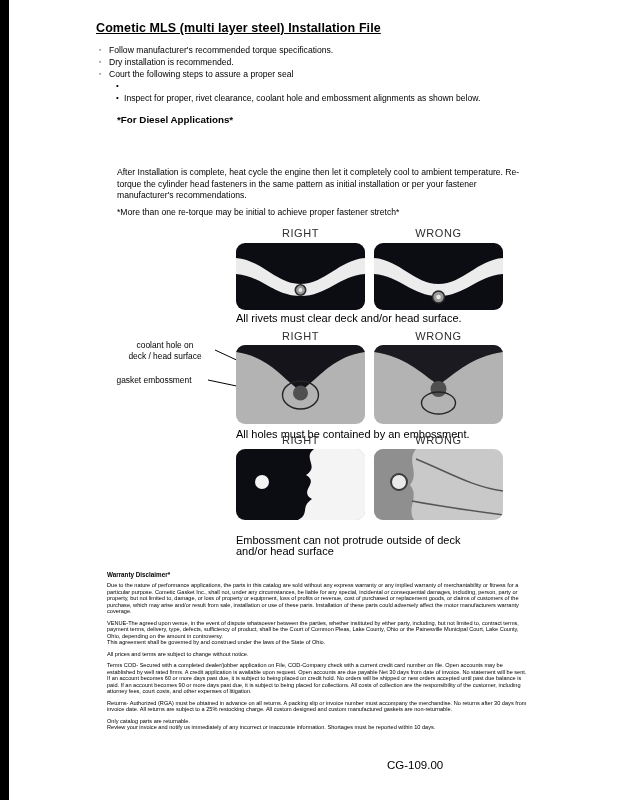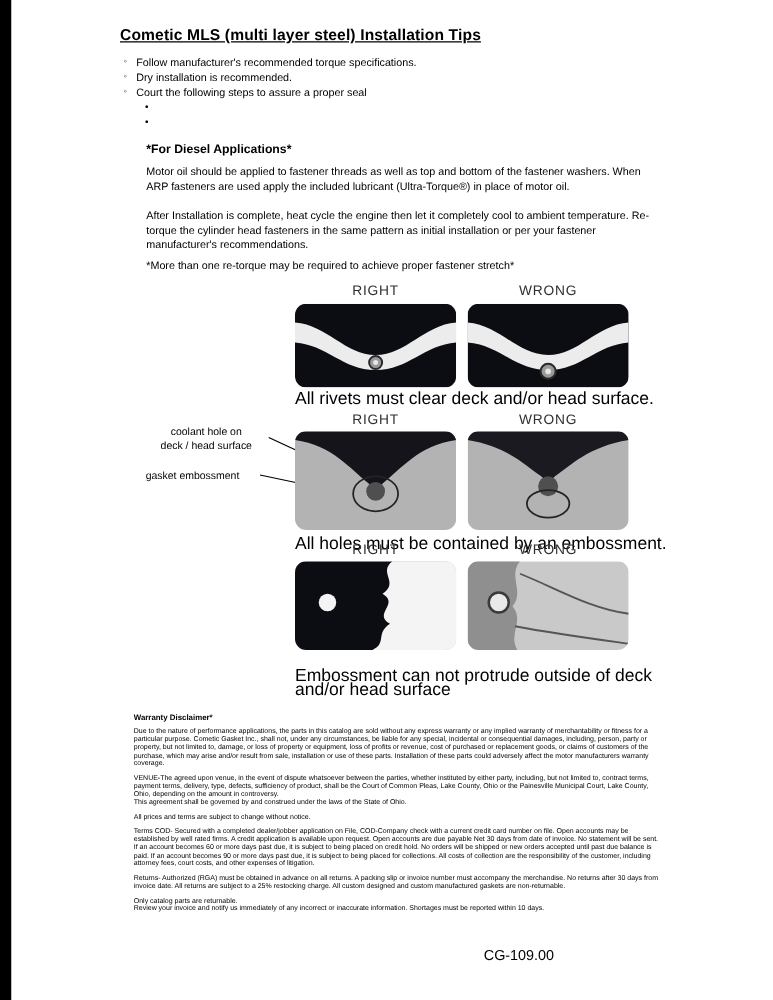--- a/index.html
+++ b/index.html
@@ -25,67 +25,67 @@
   .lbl { position:absolute; width:129px; text-align:center; font-size:11px; color:#2e2e2e; letter-spacing:.6px; }
   .c1 { left:236px; } .c2 { left:374px; }
   .lr1 { top:227px; } .lr2 { top:330px; } .lr3 { top:434px; }
   .fig { position:absolute; border-radius:9px; overflow:hidden; }
   .fig svg { display:block; }
   .fr1 { top:243px; width:129px; height:67px; }
   .fr2 { top:345px; width:129px; height:79px; }
   .fr3 { top:449px; width:129px; height:71px; }
   .fig.bordered { box-shadow:0 0 0 1px #c2c2c2 inset; }
 
-  .caption { position:absolute; left:236px; font-size:14px; line-height:11px; white-space:pre-line; }
+  .caption { position:absolute; left:236px; font-size:11px; line-height:11px; white-space:pre-line; }
   .cap1 { top:313px; } .cap2 { top:429px; } .cap3 { top:523px;margin-top:12px; }
 
   .callout { position:absolute; font-size:8.4px; line-height:10.5px; text-align:center; white-space:pre-line; }
   .callout1 { left:118px; top:340px; width:94px; }
   .callout2 { left:104px; top:375px; width:100px; }
   .leaders { position:absolute; left:0; top:0; pointer-events:none; }
 
   .disclaimer { position:absolute; left:107px; top:571px; width:424px; }
   .disclaimer h3 { font-size:6.3px; font-weight:bold; margin-bottom:4px; }
   .disclaimer p { font-size:5.6px; line-height:6.5px; margin-bottom:5px; white-space:pre-line; }
 
   .footer-code { position:absolute; left:387px; top:759px; font-size:11.5px; }
 </style>
 </head>
 <body>
 
 <div class="page">
   <div class="edge-bar"></div>
 
-  <h1 class="title">Cometic MLS (multi layer steel) Installation Tips</h1>
+  <h1 class="title">Cometic MLS (multi layer steel) Installation File</h1>
 
   <div class="tips">
     <div class="tip-row">
       <span class="m1">◦</span>
       <span class="tip-text">Follow manufacturer's recommended torque specifications.</span>
     </div>
     <div class="tip-row">
       <span class="m1">◦</span>
       <span class="tip-text">Dry installation is recommended.</span>
     </div>
     <div class="tip-row">
       <span class="m1">◦</span>
       <span class="tip-text">Court the following steps to assure a proper seal</span>
     </div>
     <div class="tip-row sub">
       <span class="m2">•</span>
     </div>
     <div class="tip-row sub">
       <span class="m2">•</span>
+      <span class="tip-text">Inspect for proper, rivet clearance, coolant hole and embossment alignments as shown below.</span>
     </div>
   </div>
 
   <h2 class="diesel-h">*For Diesel Applications*</h2>
-  <p class="body p1">Motor oil should be applied to fastener threads as well as top and bottom of the fastener washers. When ARP fasteners are used apply the included lubricant (Ultra-Torque®) in place of motor oil.</p>
   <p class="body p2">After Installation is complete, heat cycle the engine then let it completely cool to ambient temperature. Re-torque the cylinder head fasteners in the same pattern as initial installation or per your fastener manufacturer's recommendations.</p>
-  <p class="body note">*More than one re-torque may be required to achieve proper fastener stretch*</p>
+  <p class="body note">*More than one re-torque may be initial to achieve proper fastener stretch*</p>
 
   <div class="lbl lr1 c1">RIGHT</div>
   <div class="lbl lr1 c2">WRONG</div>
 
   <div class="fig fr1 c1">
     <svg width="129" height="67" viewBox="0 0 129 67">
       <rect width="129" height="67" fill="#0c0c13"></rect>
       <path d="M0,15 C26,17 40,41 64.5,41 C89,41 103,17 129,15 L129,31 C103,33 91,53 64.5,53 C38,53 26,33 0,31 Z" fill="#ececec"></path>
       <circle cx="64.5" cy="47" r="5.2" fill="#9a9a9a" stroke="#2a2a2a" stroke-width="1.6"></circle>
       <circle cx="64.5" cy="47" r="2" fill="#e6e6e6"></circle>

